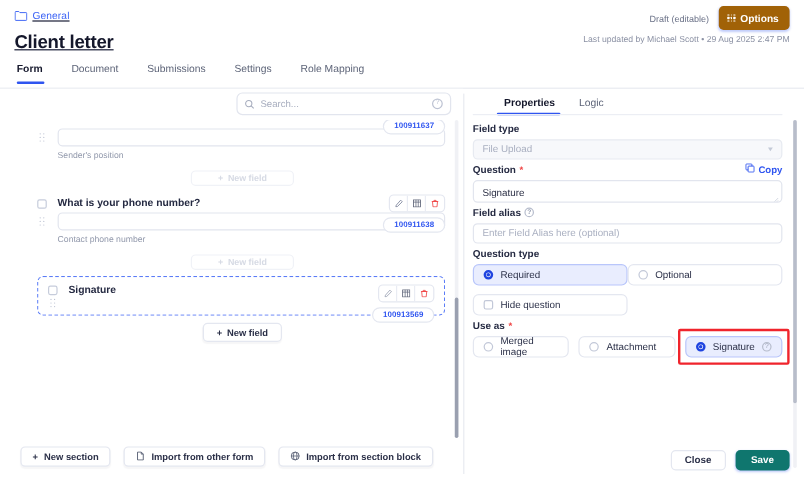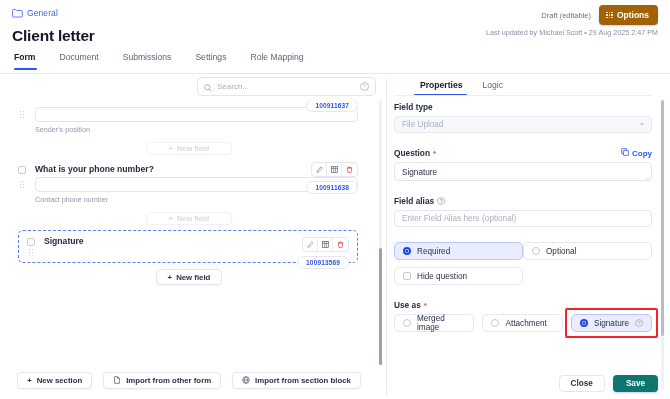--- a/index.html
+++ b/index.html
@@ -3,21 +3,21 @@
 <meta charset="utf-8">
 <style>
   * { box-sizing: border-box; margin: 0; padding: 0; }
   html, body {
     width: 670px; height: 399px;
     font-family: "Liberation Sans", sans-serif;
     background: #ffffff;
     color: #1b1f38;
     overflow: hidden;
   }
-  .app { position: relative; width: 670px; height: 399px; }
+  .app { position: relative; width: 670px; height: 399px; text-decoration: underline; }
 
   
   .header { position: relative; padding: 6px 12px 0 12px; height: 74px; }
   .breadcrumb { display: flex; align-items: center; gap: 4px; height: 14px; }
   .bc-icon { width: 11px; height: 9px; position: relative; flex: 0 0 auto; }
   .bc-icon svg { display: block; }
   .bc-link { font-size: 8.5px; color: #3c63f5; letter-spacing: .1px; }
   .page-title { margin-top: 7px; font-size: 15.5px; font-weight: 700; letter-spacing: -.2px; color: #14172b; }
 
   .hdr-right { position: absolute; right: 12px; top: 5px; display: flex; align-items: center; gap: 8px; }
@@ -51,21 +51,21 @@
     display: flex; align-items: center; gap: 5px; padding: 0 6px; background: #fff;
   }
   .search-box input {
     border: none; outline: none; font-size: 8px; color: #2b2f45;
     background: transparent; flex: 1; font-family: "Liberation Sans", sans-serif;
   }
   .search-box input::placeholder { color: #a7adbe; }
   .help-circle { width: 9px; height: 9px; border: 1px solid #bcc2d2; border-radius: 50%; color: #bcc2d2;
     font-size: 6px; line-height: 7.5px; text-align: center; flex: 0 0 auto; }
 
-  .fields-scroll { position: absolute; left: 0; top: 26px; width: 378px; height: 265px; overflow: hidden; }
+  .fields-scroll { position: absolute; left: 13px; top: 26px; width: 378px; height: 265px; overflow: hidden; }
   .field-card {
     position: relative; margin: 0 20px 0 18px; padding: 4px 0 2px 0;
   }
   .field-top { display: flex; align-items: flex-start; gap: 9px; text-align: right; }
   .fld-check {
     width: 8px; height: 8px; border: 1px solid #c6ccdb; border-radius: 2px;
     margin-top: 2px; flex: 0 0 auto; background: #fff;
   }
   .fld-label { font-size: 8.6px; font-weight: 700; color: #252a42; }
   .fld-input-row { display: flex; align-items: center; gap: 9px; margin-top: 3px; }
@@ -122,21 +122,21 @@
   .right { position: relative; flex: 1; height: 325px; padding: 0; }
   .ptabs { position: absolute; left: 24px; top: 3px; display: flex; }
   .ptab { font-size: 8.6px; color: #5d6478; padding: 3px 10px 6px 10px; cursor: pointer; position: relative; }
   .ptab.active { color: #14172b; font-weight: 700; }
   .ptab.active::after { content: ""; position: absolute; left: 4px; right: 6px; bottom: 0; height: 2px; background: #2f55f0; border-radius: 1px; }
   .ptab-line { position: absolute; left: 8px; right: 18px; top: 21px; height: 1px; background: #eceef4; }
 
   .pbody { position: absolute; left: 8px; right: 18px; top: 28px; }
   .p-label { font-size: 8.3px; font-weight: 700; color: #252a42; margin-bottom: 4px; display: flex; align-items: center; gap: 3px; }
   .req-star { color: #ef4444; font-size: 8px; }
-  .p-group { margin-bottom: 15px; }
+  .p-group { margin-bottom: 3px; }
 
   .p-select {
     height: 17px; border: 1px solid #e7eaf1; border-radius: 4px; background: #f7f8fb;
     display: flex; align-items: center; justify-content: space-between; padding: 0 7px;
     font-size: 8.2px; color: #a9afc0; cursor: not-allowed;
   }
   .caret { width: 0; height: 0; border-left: 2.6px solid transparent; border-right: 2.6px solid transparent; border-top: 3.2px solid #c3c9d7; }
 
   .q-head { display: flex; align-items: center; justify-content: space-between; margin-bottom: 4px; }
   .copy-btn { display: flex; align-items: center; gap: 3px; font-size: 8px; font-weight: 700; color: #2f55f0; cursor: pointer; }
@@ -447,20 +447,21 @@
           <div class="p-label">
             <span>Field alias</span>
             <span class="qmark">?</span>
           </div>
           <div class="p-input">
             <span>Enter Field Alias here (optional)</span>
           </div>
         </div>
 
         <div class="p-group">
+          <div class="p-label">Question type</div>
           <div class="opt-row">
             <div class="opt on">
               <span class="radio"></span>
               <span>Required</span>
             </div>
             <div class="opt">
               <span class="radio"></span>
               <span>Optional</span>
             </div>
           </div>

